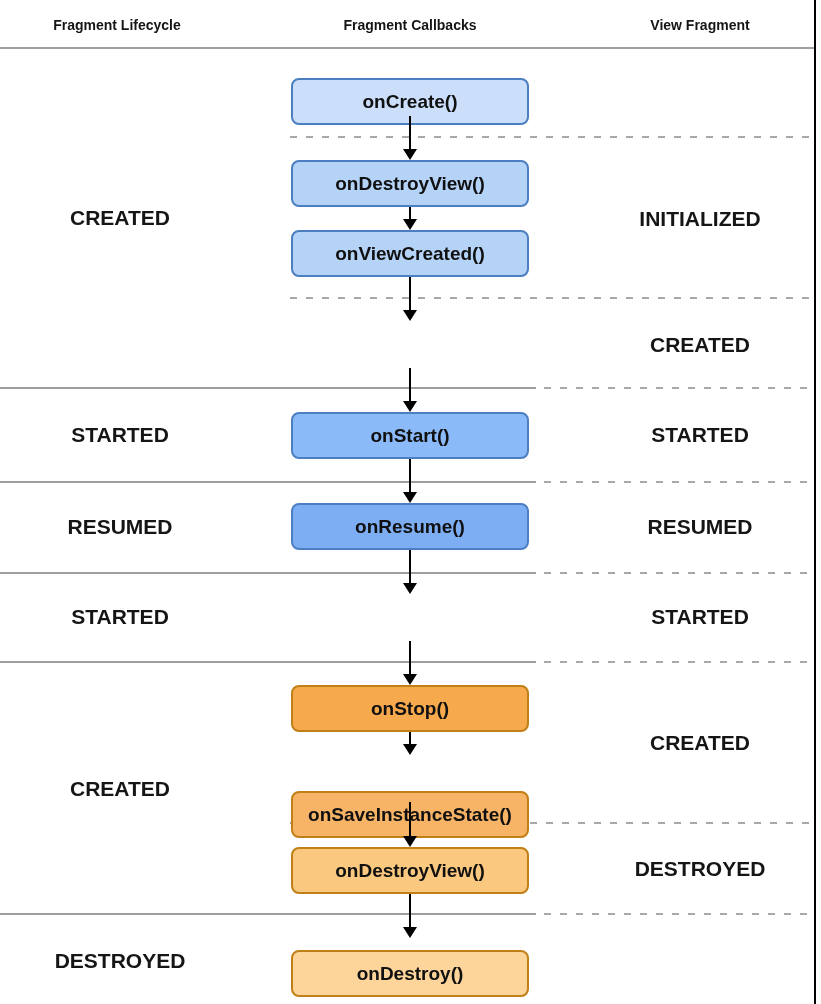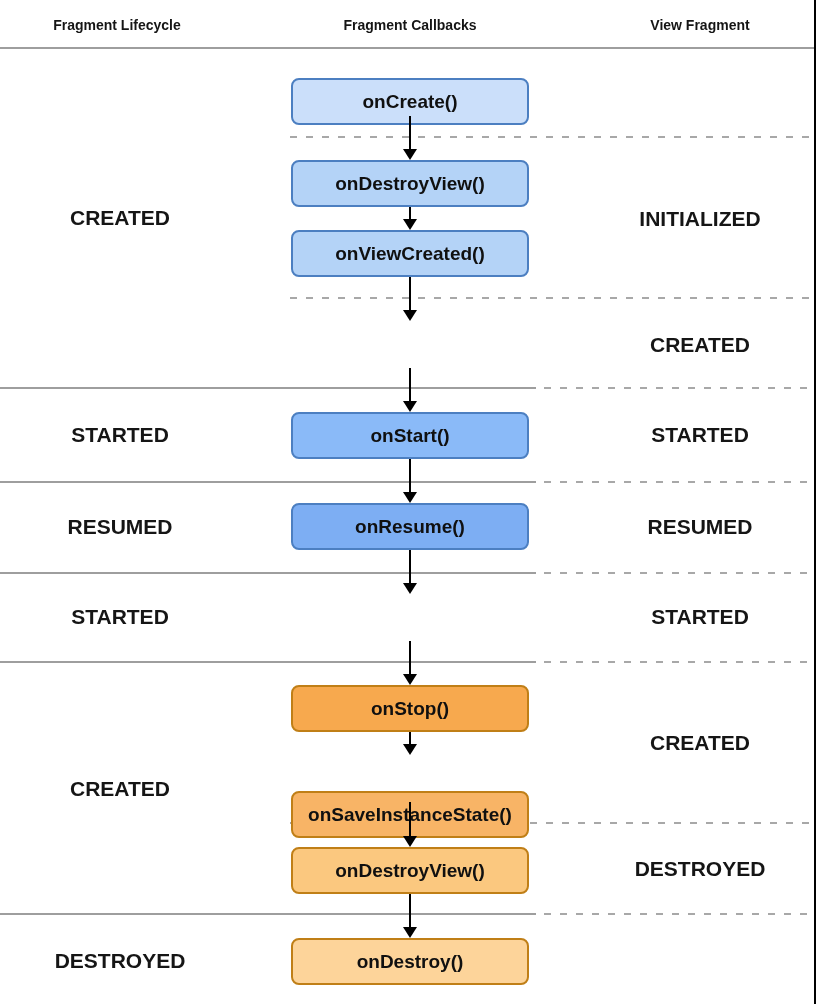--- a/index.html
+++ b/index.html
@@ -94,21 +94,21 @@
   <div class="state right" id="vs6">DESTROYED</div>
 
   <div class="cbox" id="b0" style="background-color: rgb(203, 223, 250); border-color: rgb(76, 127, 193);">onCreate()</div>
   <div class="cbox" id="b1" style="background-color: rgb(180, 211, 247); border-color: rgb(76, 127, 193);">onDestroyView()</div>
   <div class="cbox" id="b2" style="background-color: rgb(180, 211, 247); border-color: rgb(76, 127, 193);">onViewCreated()</div>
   <div class="cbox" id="b4" style="background-color: rgb(138, 186, 248); border-color: rgb(76, 127, 193);">onStart()</div>
   <div class="cbox" id="b5" style="background-color: rgb(125, 174, 243); border-color: rgb(76, 127, 193);">onResume()</div>
   <div class="cbox" id="b7" style="background-color: rgb(247, 169, 78); border-color: rgb(192, 127, 23);">onStop()</div>
   <div class="cbox" id="b8" style="background-color: rgb(248, 180, 102); border-color: rgb(192, 127, 23);">onSaveInstanceState()</div>
   <div class="cbox" id="b9" style="background-color: rgb(251, 200, 127); border-color: rgb(192, 127, 23);">onDestroyView()</div>
-  <div class="cbox" id="b10" style="background-color: rgb(253, 212, 154); border-color: rgb(192, 127, 23);">onDestroy()</div>
+  <div class="cbox" id="b10" style="background-color: rgb(253, 212, 154); border-color: rgb(192, 127, 23); margin-top: 12px;">onDestroy()</div>
 
   <div class="arrow" id="a0"></div>
   <div class="arrow" id="a1"></div>
   <div class="arrow" id="a2"></div>
   <div class="arrow" id="a3"></div>
   <div class="arrow" id="a4"></div>
   <div class="arrow" id="a5"></div>
   <div class="arrow" id="a6"></div>
   <div class="arrow" id="a7"></div>
   <div class="arrow" id="a8"></div>

